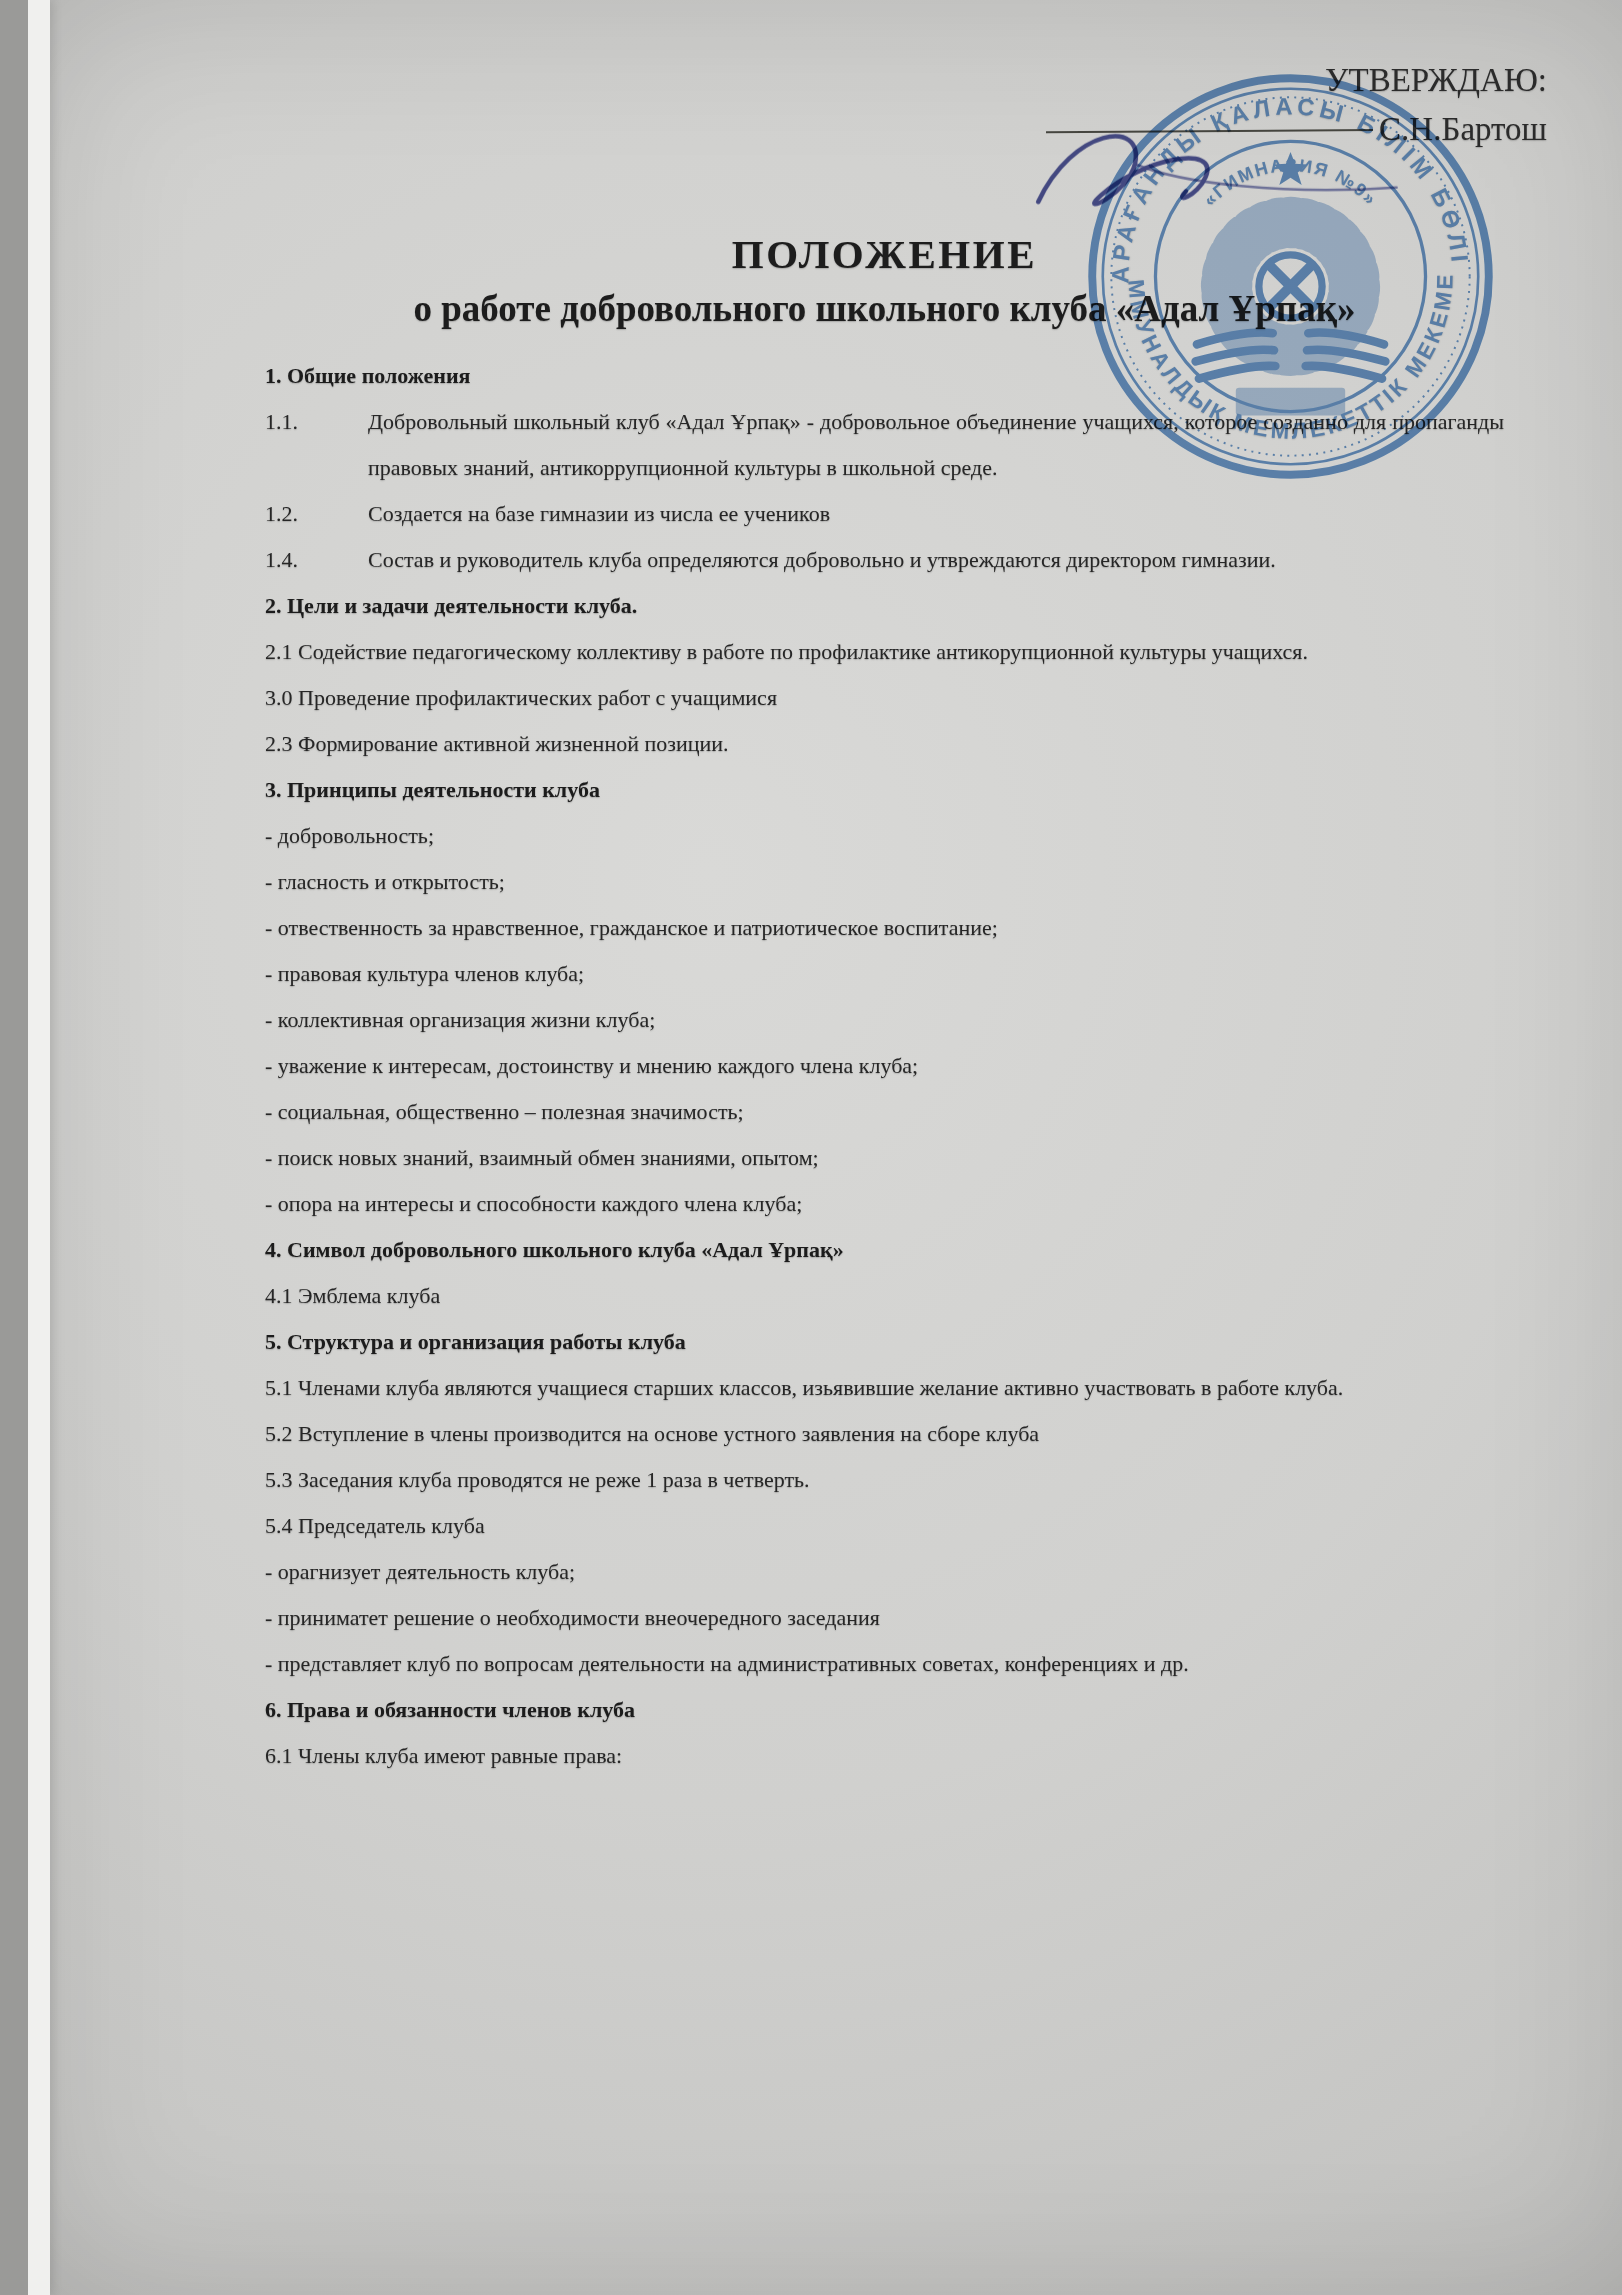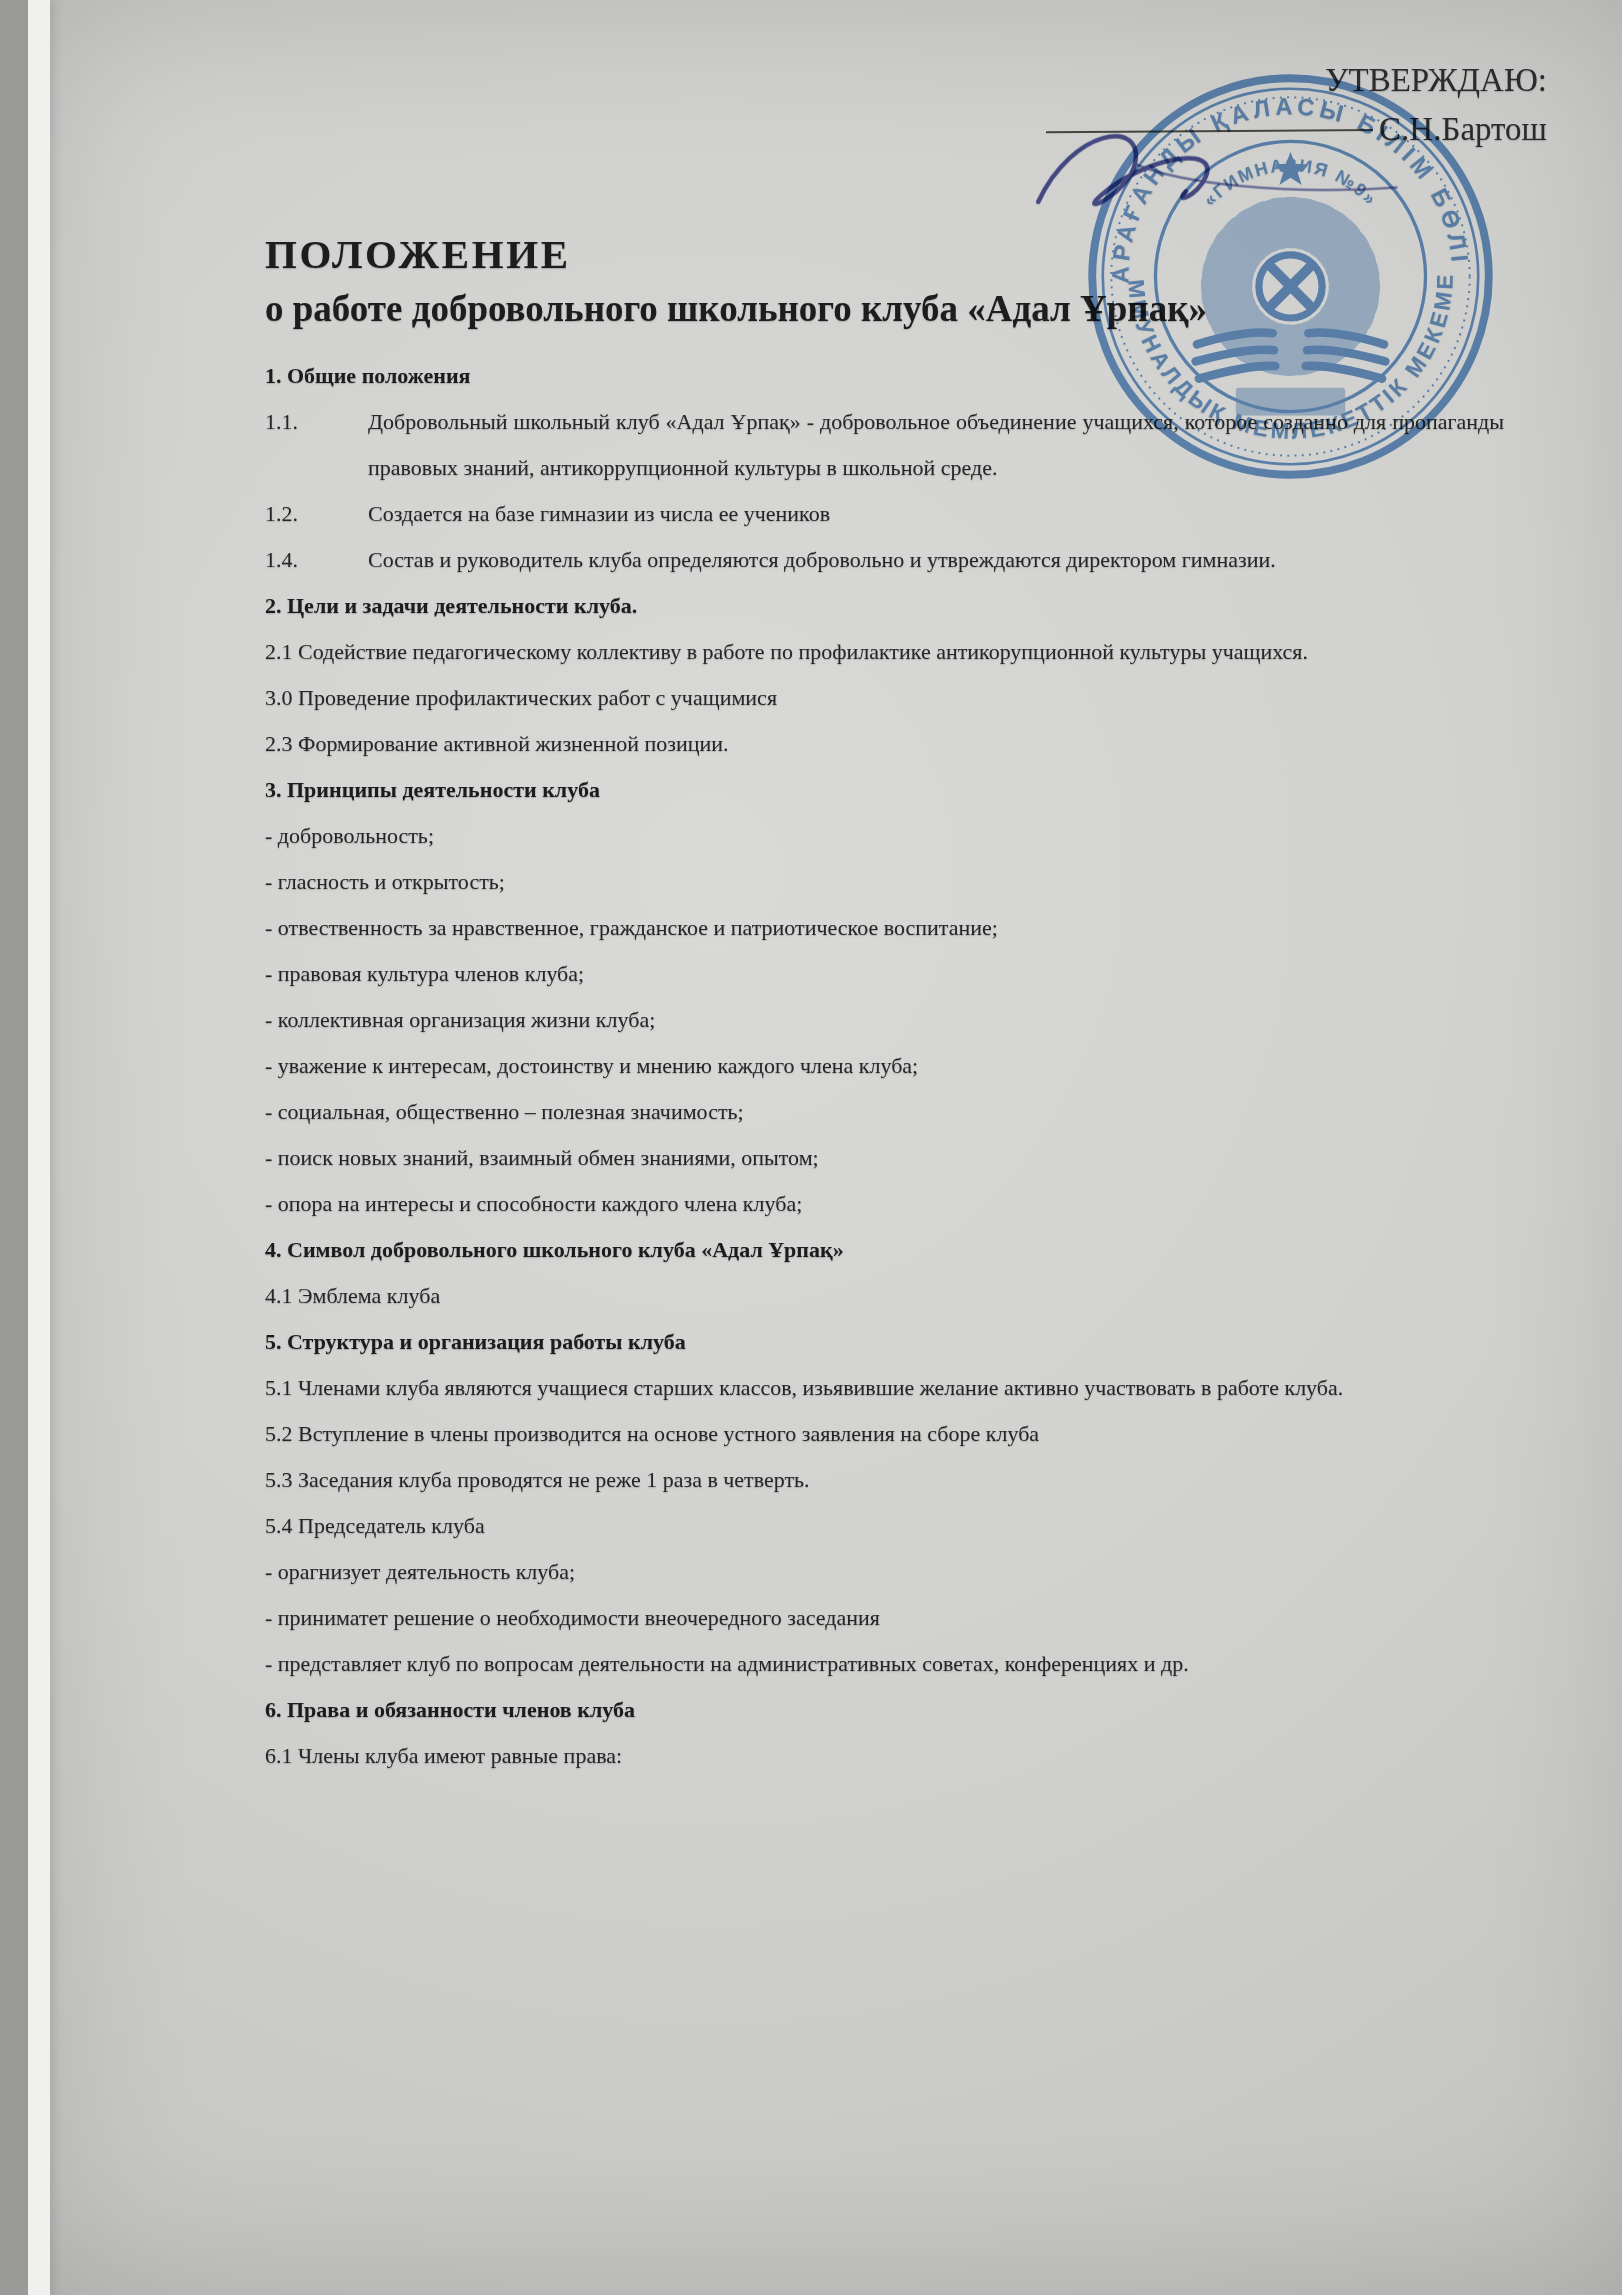--- a/index.html
+++ b/index.html
@@ -25,21 +25,21 @@
     text-align:right;font-size:33px;line-height:49px;color:#2b2b2b;
   }
   .sigrow{white-space:nowrap;}
   .sigline{
     display:inline-block;width:327px;height:0;
     border-bottom:2.6px solid #45453f;vertical-align:baseline;
     transform:translateY(-7.9px) rotate(-0.4deg);margin-right:6.5px;
   }
 
   
-  .titleblock{position:absolute;top:228px;left:237px;width:1239px;text-align:left;color:#1d1d1d;}
+  .titleblock{position:absolute;top:228px;left:237px;width:1239px;text-align:center;color:#1d1d1d;}
   .t1{font-size:41px;font-weight:bold;letter-spacing:2.6px;line-height:52px;}
   .t2{font-size:37px;font-weight:bold;line-height:51px;margin-top:2.6px;}
 
   
   .flow{
     position:absolute;top:353px;left:237px;width:1239px;
     font-size:22px;line-height:46px;color:#262626;
   }
   .flow .h{font-weight:bold;color:#1c1c1c;}
   .p{margin:0;text-align:justify;}

